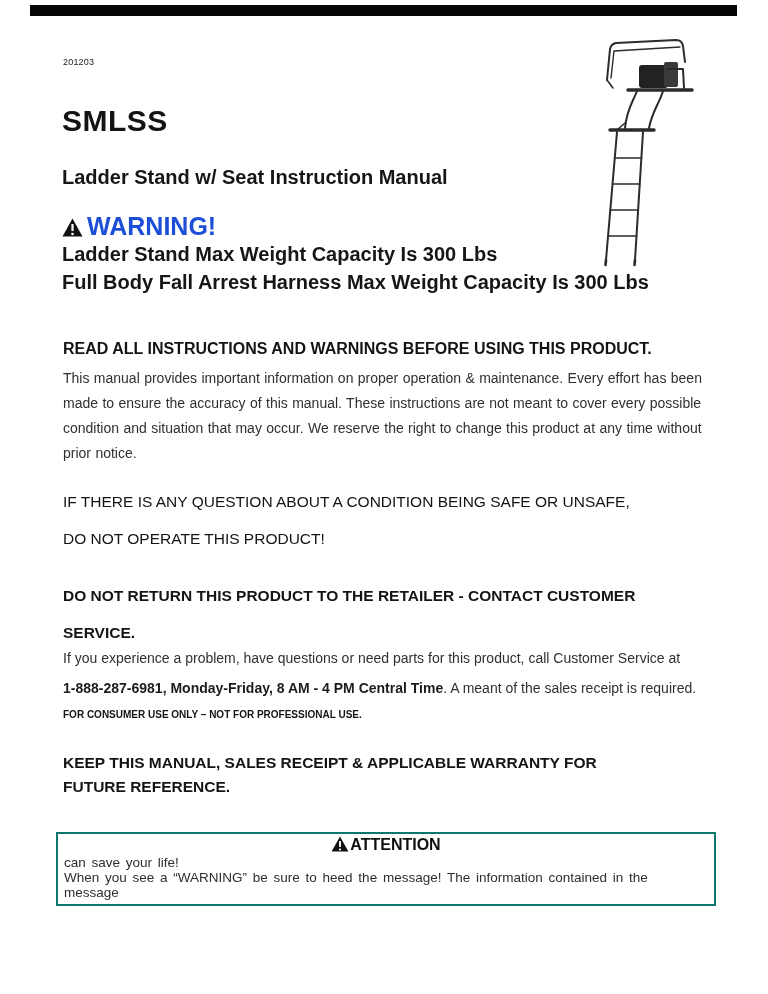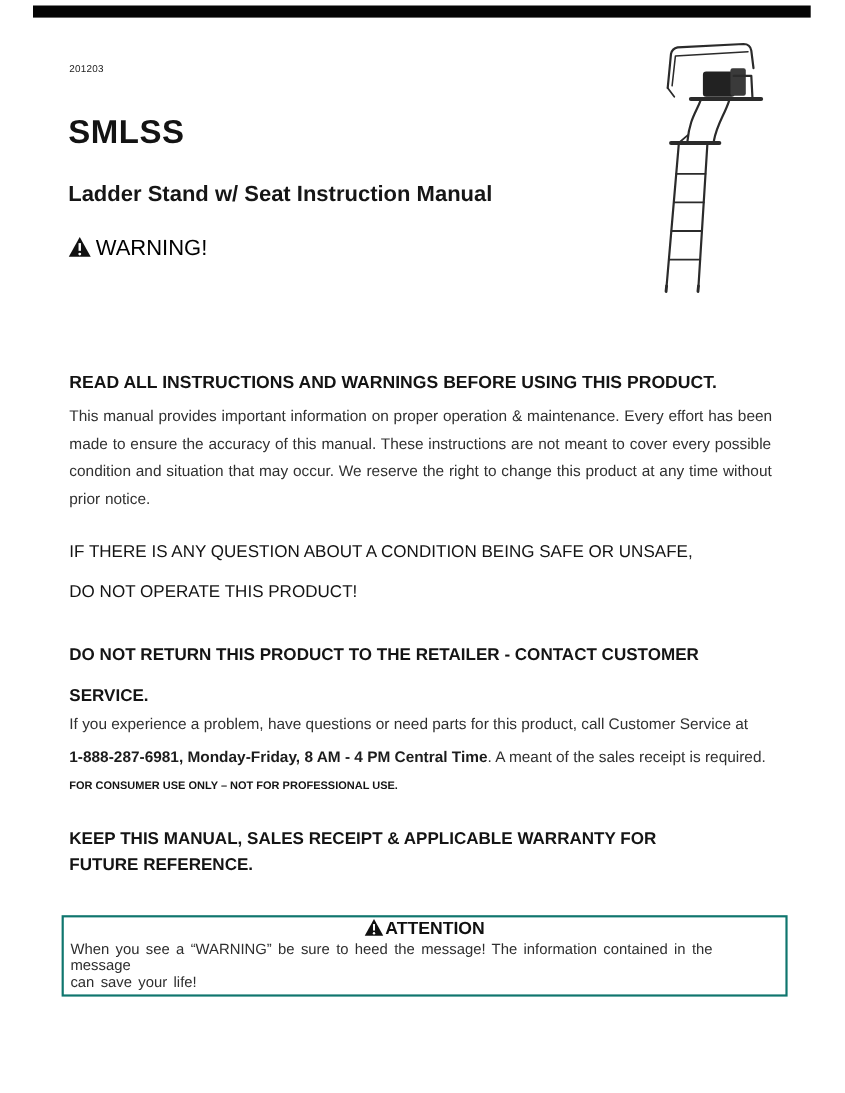--- a/index.html
+++ b/index.html
@@ -5,21 +5,21 @@
   html,body{margin:0;padding:0;background:#ffffff;}
   .page{
     position:relative;width:768px;height:994px;background:#ffffff;overflow:hidden;
     font-family:"Liberation Sans","DejaVu Sans",sans-serif;color:#2a2a2a;
   }
   .top-bar{position:absolute;left:30px;top:5px;width:707px;height:11px;background:#050505;}
   .part-number{position:absolute;left:63px;top:57px;font-size:9px;color:#1c1c1c;letter-spacing:.2px;}
   .ladder-art{position:absolute;left:597px;top:38px;width:110px;height:230px;}
   .title{position:absolute;left:62px;top:104px;margin:0;font-size:30px;font-weight:bold;color:#131313;letter-spacing:.5px;}
   .subtitle{position:absolute;left:62px;top:166px;margin:0;font-size:20px;font-weight:bold;color:#161616;}
-  .warning-heading{position:absolute;left:62px;top:212px;font-size:20px;font-weight:normal;color:#000000;line-height:28px;}
+  .warning-heading{position:absolute;left:62px;top:212px;font-size:25px;font-weight:bold;color:#1d4ed8;line-height:28px;}
   .warning-heading .tri{vertical-align:-2px;margin-right:4px;}
   .warning-lines{position:absolute;left:62px;top:240px;font-size:20px;font-weight:bold;color:#161616;line-height:28px;white-space:nowrap;}
   .read-all{position:absolute;left:63px;top:340px;font-size:16px;font-weight:bold;color:#141414;white-space:nowrap;}
   .intro{position:absolute;left:63px;top:366px;width:646px;font-size:14px;line-height:25px;color:#303030;word-spacing:.5px;}
   .safe-unsafe{position:absolute;left:63px;top:483px;width:650px;font-size:15.5px;font-weight:normal;color:#141414;line-height:37px;}
   .no-return{position:absolute;left:63px;top:577px;width:650px;font-size:15.5px;font-weight:bold;color:#141414;line-height:37px;}
   .service{position:absolute;left:63px;top:643px;width:650px;font-size:14px;line-height:30px;color:#303030;}
   .service .b{font-weight:bold;color:#1c1c1c;}
   .consumer{position:absolute;left:63px;top:709px;font-size:10px;font-weight:bold;color:#141414;white-space:nowrap;}
   .keep{position:absolute;left:63px;top:751px;width:650px;font-size:15.5px;font-weight:bold;color:#141414;line-height:24px;}
@@ -75,20 +75,24 @@
   <h2 class="subtitle">Ladder Stand w/ Seat Instruction Manual</h2>
 
   <div class="warning-heading">
     <svg class="tri" width="21" height="19" viewBox="0 0 21 19">
       <polygon points="10.5,0.5 20.5,18.5 0.5,18.5" fill="#111"></polygon>
       <rect x="9.4" y="6" width="2.2" height="7" fill="#fff"></rect>
       <circle cx="10.5" cy="16" r="1.3" fill="#fff"></circle>
     </svg><span>WARNING!</span>
   </div>
 
+  <div class="warning-lines">
+    <div>Ladder Stand Max Weight Capacity Is 300 Lbs</div>
+    <div>Full Body Fall Arrest Harness Max Weight Capacity Is 300 Lbs</div>
+  </div>
 
   <div class="read-all">READ ALL INSTRUCTIONS AND WARNINGS BEFORE USING THIS PRODUCT.</div>
 
   <div class="intro">
     <div>This manual provides important information on proper operation &amp; maintenance. Every effort has been</div>
     <div>made to ensure the accuracy of this manual. These instructions are not meant to cover every possible</div>
     <div>condition and situation that may occur. We reserve the right to change this product at any time without</div>
     <div>prior notice.</div>
   </div>
 
@@ -115,17 +119,17 @@
   </div>
 
   <div class="attention-box">
     <div class="attention-heading">
       <svg class="tri" width="18" height="16" viewBox="0 0 21 19">
         <polygon points="10.5,0.5 20.5,18.5 0.5,18.5" fill="#111"></polygon>
         <rect x="9.4" y="6" width="2.2" height="7" fill="#fff"></rect>
         <circle cx="10.5" cy="16" r="1.3" fill="#fff"></circle>
       </svg><span>ATTENTION</span>
     </div>
+    <div class="attn-text">can save your life!</div>
     <div class="attn-text">When you see a “WARNING” be sure to heed the message! The information contained in the message</div>
-    <div class="attn-text">can save your life!</div>
   </div>
 
 </div>
 
 </body></html>

